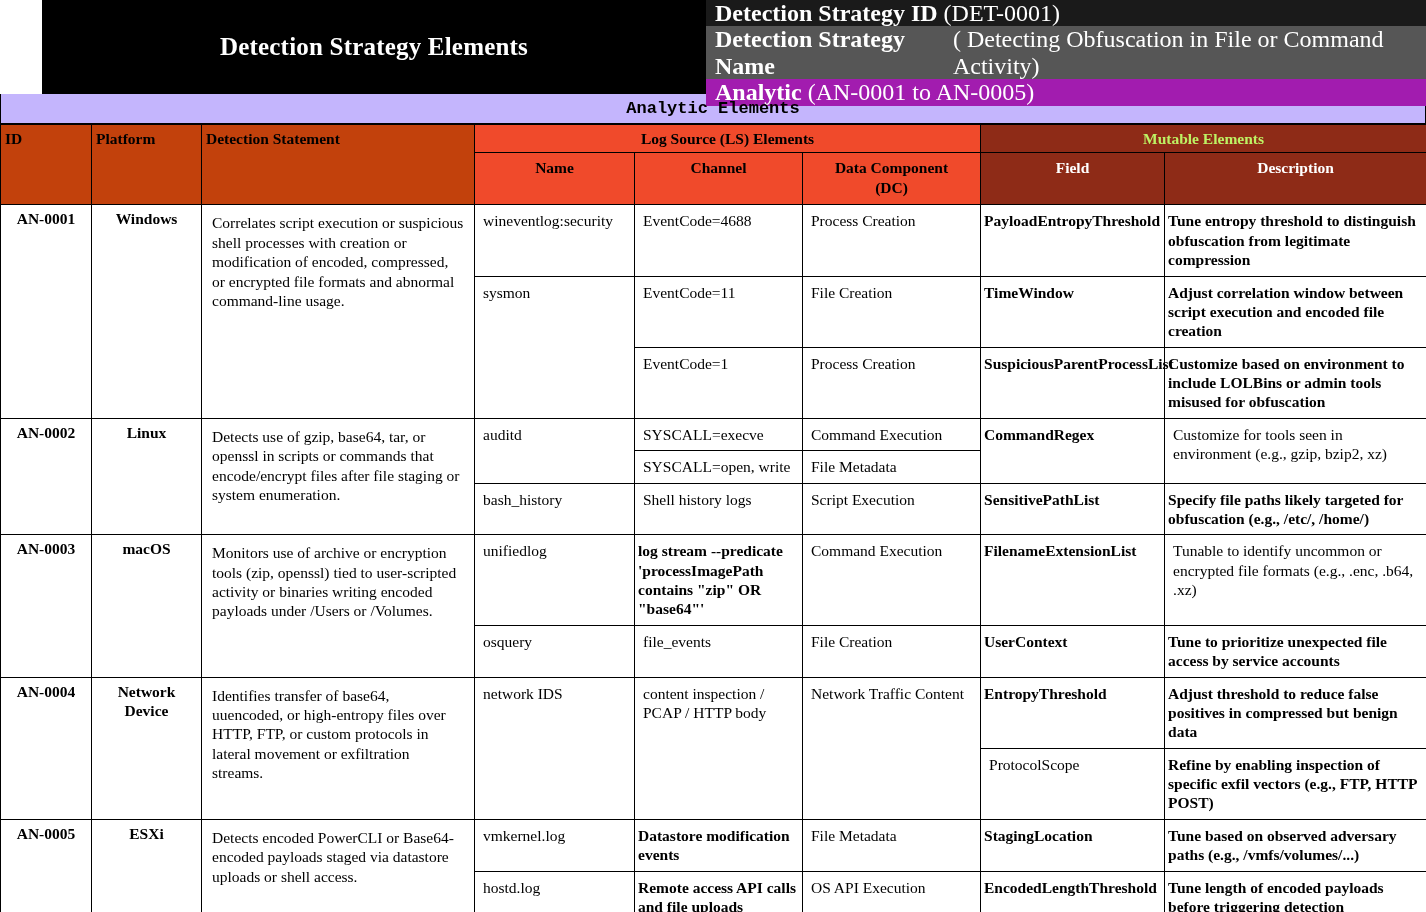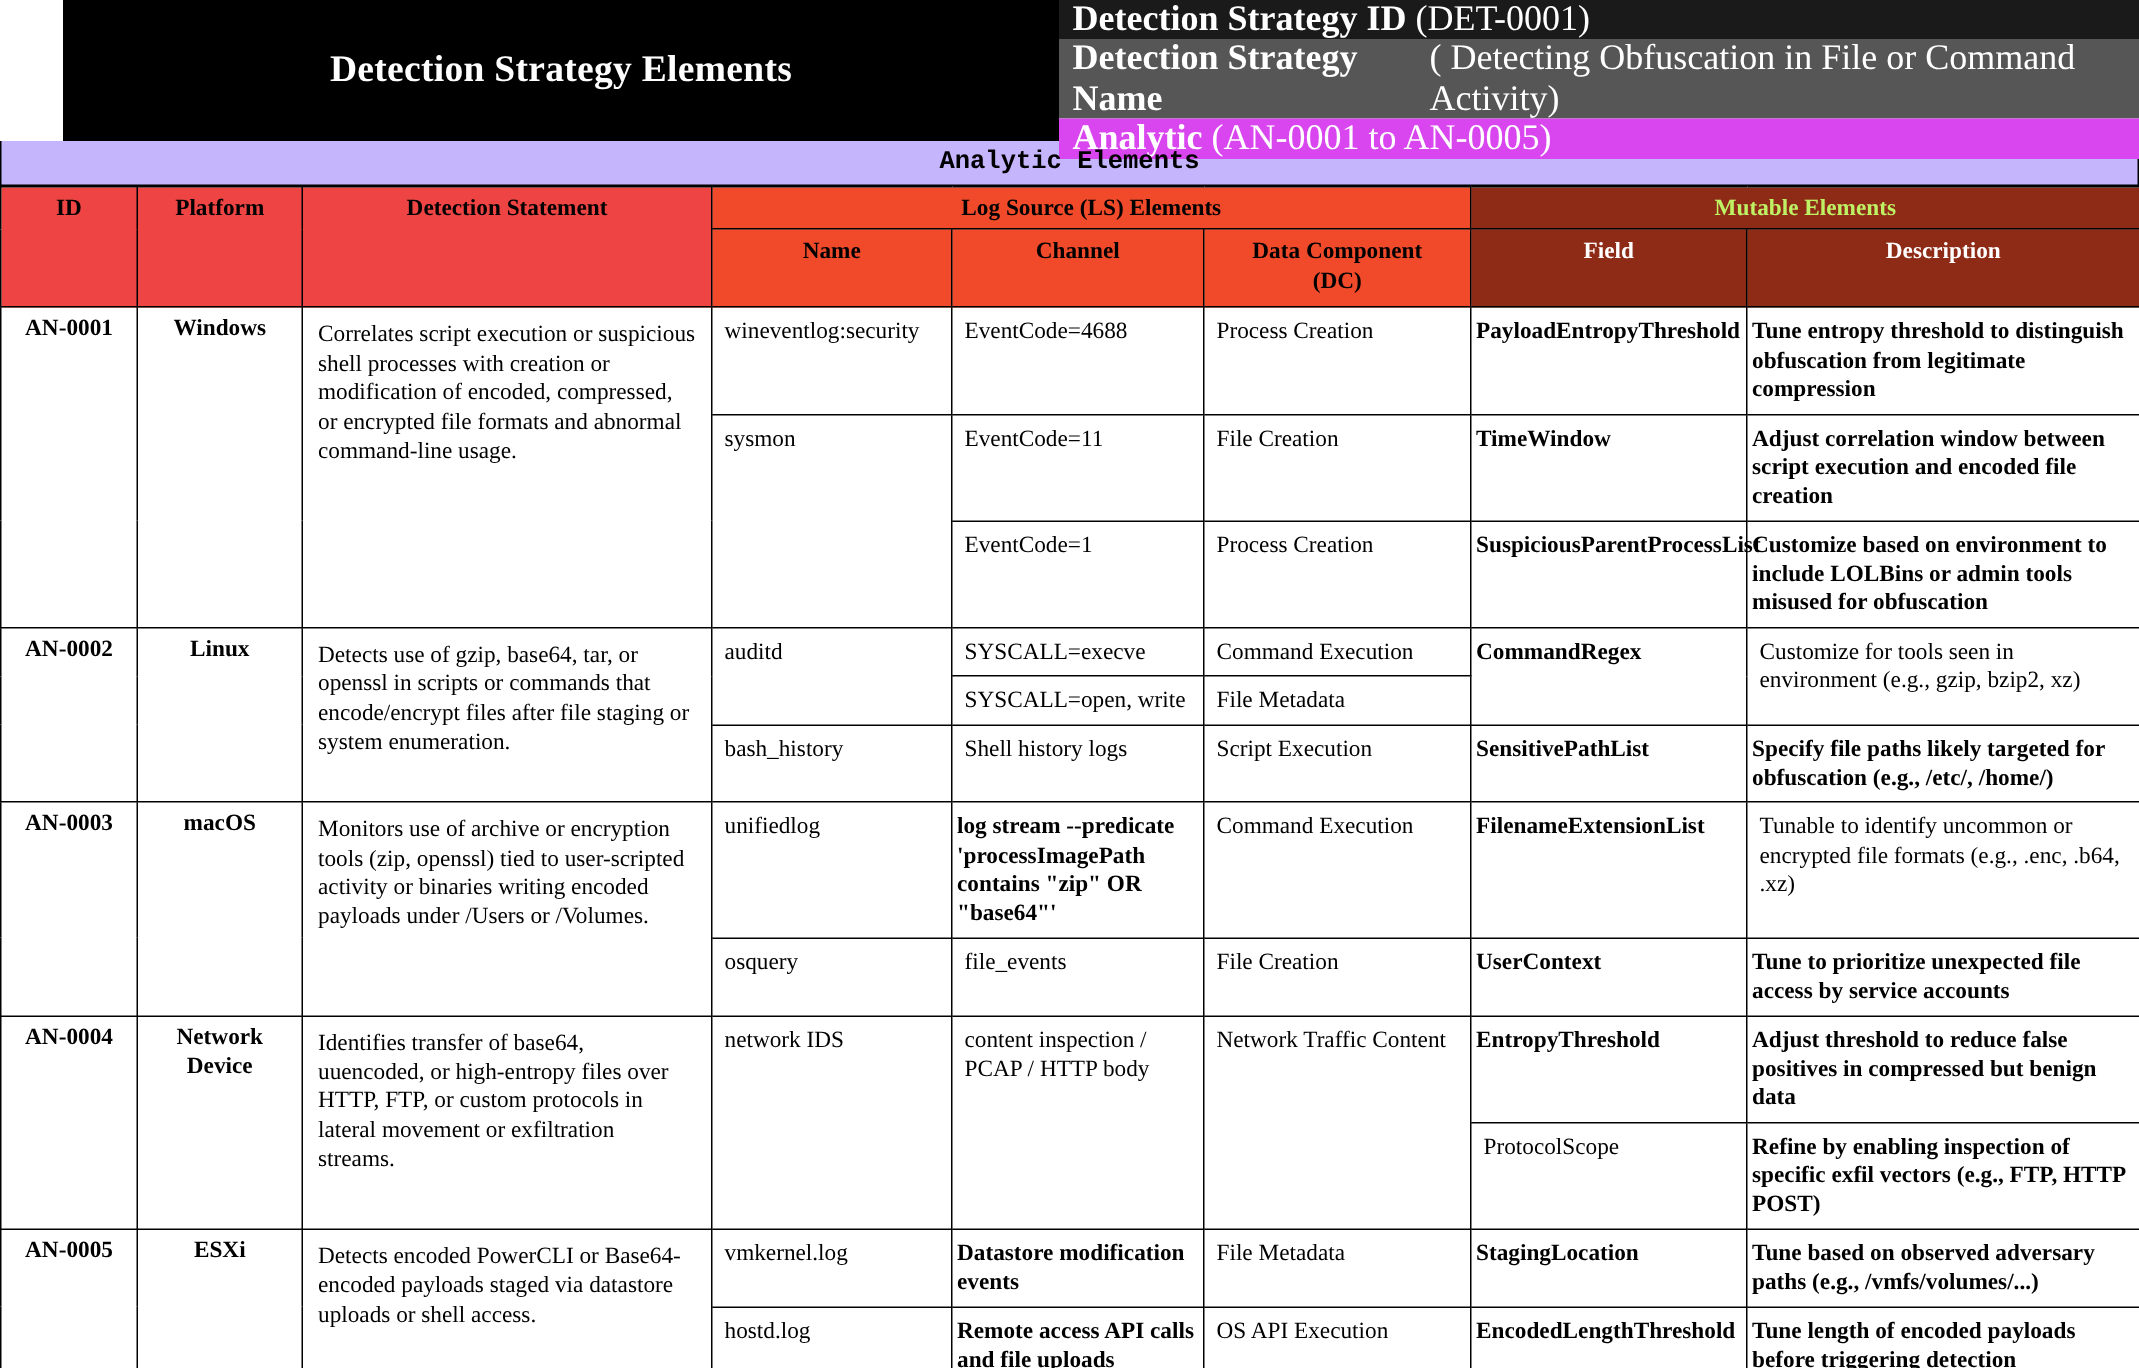--- a/index.html
+++ b/index.html
@@ -44,21 +44,21 @@
     flex: 1;
     display: flex;
     align-items: center;
     color: #ffffff;
     padding-left: 9px;
     font-size: 24px;
     line-height: 1.1;
   }
   .meta-row.r1 { background: #1a1a1a; }
   .meta-row.r2 { background: #565656; }
-  .meta-row.r3 { background: #d946ef; }
+  .meta-row.r3 { background: #a21caf; }
   .meta-row b { font-weight: bold; }
   .meta-row .normal { font-weight: normal; }
 
   
   .analytic-bar {
     width: 100%;
     height: 30px;
     background: #c4b5fd;
     border: 1px solid #000;
     border-top: none;
@@ -104,25 +104,25 @@
     font-size: 16px;
     text-align: center;
     padding: 5px 4px;
     height: 52px;
   }
   th.sub.mut {
     background: #8e2b17;
     color: #ffffff;
   }
   th.tall {
-    background: #ef4444;
+    background: #c2410c;
     color: #000;
     font-weight: bold;
     font-size: 17px;
-    text-align: center;
+    text-align: left;
     vertical-align: middle;
     padding: 4px;
   }
 
   td.center-mid {
     text-align: center;
     vertical-align: middle;
     font-weight: bold;
     font-size: 16px;
     padding: 4px;

